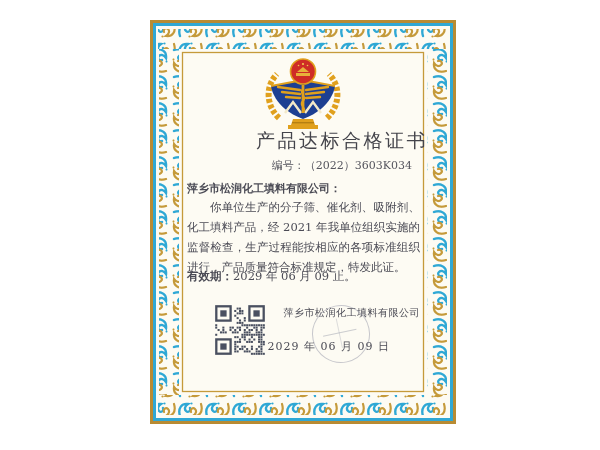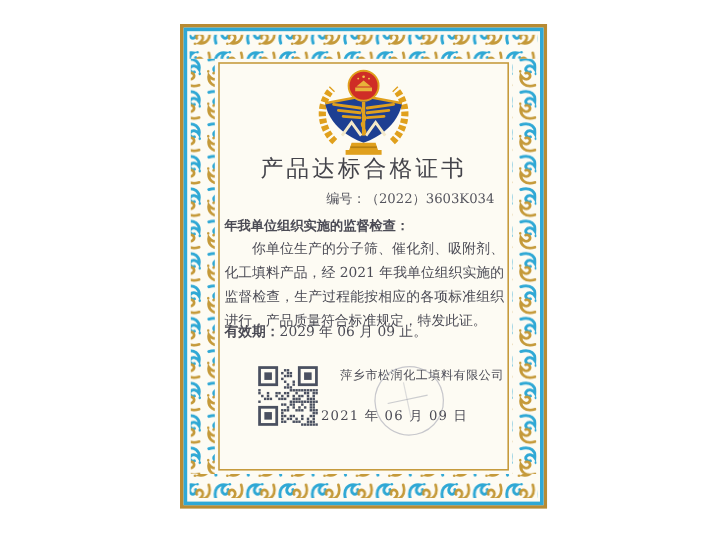--- a/index.html
+++ b/index.html
@@ -9,21 +9,21 @@
   }
   .certificate{
     position:absolute;left:150px;top:20px;width:306px;height:404px;
     background:#fdfbf3;box-sizing:border-box;
   }
   .border-svg{position:absolute;left:0;top:0;width:306px;height:404px;}
   .content{position:absolute;left:0;top:0;width:306px;height:404px;}
   .emblem{position:absolute;left:50%;top:36px;transform:translateX(-50%);}
   .cert-title{
     position:absolute;top:108px;left:0;width:100%;text-align:center;
-    font-size:19px;letter-spacing:2.5px;color:#44444b;font-weight:500;
+    font-size:19px;letter-spacing:2.5px;color:#44444b;font-weight:500;padding-left:39px;
   }
   .serial-line{
     position:absolute;top:138px;right:44px;font-size:11px;color:#55555e;
   }
   .recipient{
     position:absolute;top:161px;left:37px;font-size:11px;color:#4b4b55;font-weight:bold;
   }
   .body-para{
     position:absolute;top:177px;left:37px;right:36px;
     font-size:11.5px;line-height:20px;color:#4b4b55;
@@ -102,21 +102,21 @@
       <circle cx="44.5" cy="9.5" r="0.8" fill="#f2c94c"></circle>
       <path d="M30,63 L50,63 L52,69 L28,69 Z" fill="#e0a01d"></path>
       <rect x="25" y="69" width="30" height="4" fill="#e0a01d"></rect>
       <rect x="29" y="66" width="22" height="1.4" fill="#b57f12"></rect>
     </svg>
 
     <div class="cert-title">产品达标合格证书</div>
 
     <div class="serial-line"><span>编号：</span><span>（2022）3603K034</span></div>
 
-    <div class="recipient">年我单位组织实施的监督检查：</div>
+    <div class="recipient">萍乡市松润化工填料有限公司：</div>
 
     <p class="body-para">你单位生产的分子筛、催化剂、吸附剂、化工填料产品，经 2021 年我单位组织实施的监督检查，生产过程能按相应的各项标准组织进行，产品质量符合标准规定，特发此证。</p>
 
     <div class="validity"><span class="lbl">有效期：</span><span>2029 年 06 月 09 止。</span></div>
 
     <svg class="qr" width="52" height="52" viewBox="0 0 52 52" aria-hidden="true">
       <g fill="#4a5060" id="qr-modules">
           <rect x="22.62" y="3.58" width="2.03" height="2.03"></rect>
           <rect x="25.00" y="3.58" width="2.03" height="2.03"></rect>
           <rect x="20.24" y="5.96" width="2.03" height="2.03"></rect>
@@ -251,16 +251,16 @@
         <rect x="6.3" y="6.3" width="6.3" height="6.3"></rect>
         <rect x="39.4" y="6.3" width="6.3" height="6.3"></rect>
         <rect x="6.3" y="39.4" width="6.3" height="6.3"></rect>
       </g>
     </svg>
 
     <div class="issuer">萍乡市松润化工填料有限公司</div>
 
     <div class="stamp"></div>
 
-    <div class="issue-date">2021 年 06 月 09 日</div>
+    <div class="issue-date">2029 年 06 月 09 日</div>
 
   </div>
 </div>
 
 </body></html>

